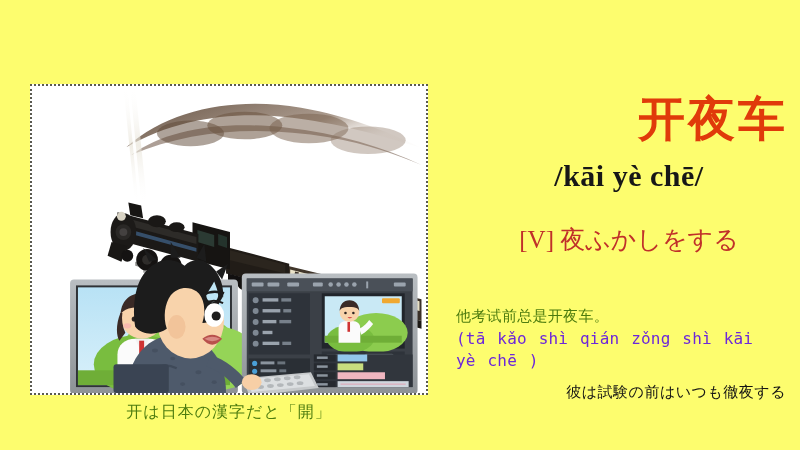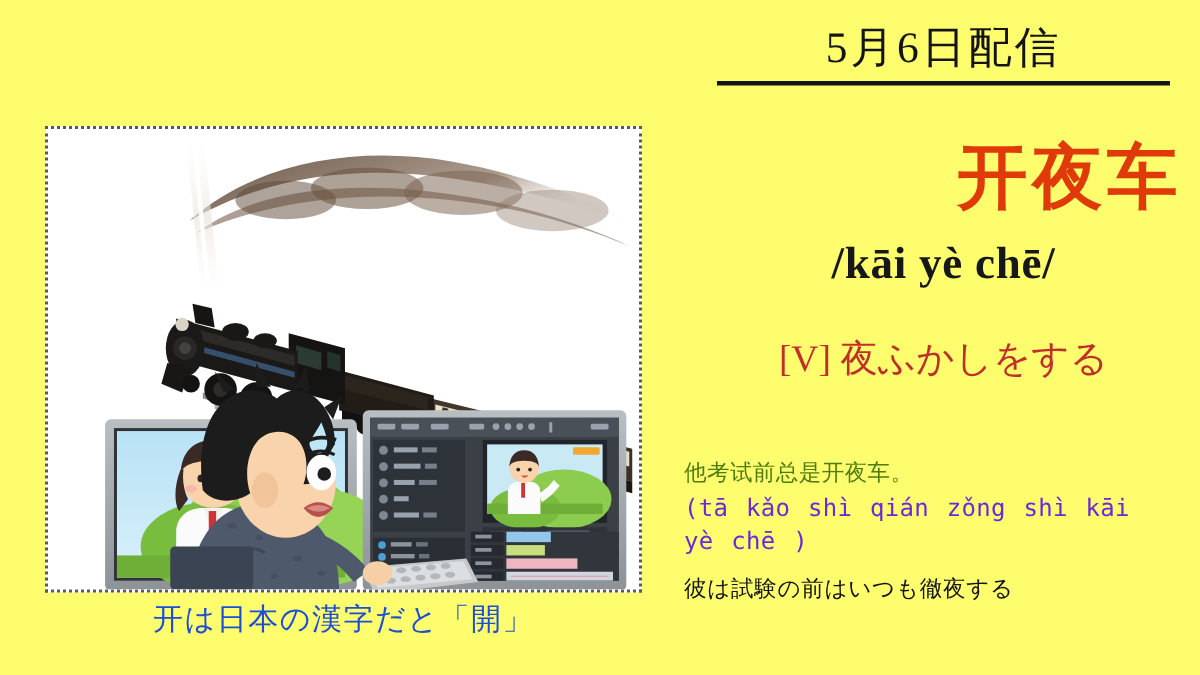--- a/index.html
+++ b/index.html
@@ -108,21 +108,21 @@
     color: #6d28d9;
     letter-spacing: 0.2px;
     margin-top: 3px;
     word-spacing: 2px;
   }
   #translation {
     position: absolute;
     left: 456px;
     top: 382px;
     width: 330px;
-    text-align: left;
+    text-align: right;
     font-family: "DejaVu Sans", sans-serif;
     font-size: 15px;
     line-height: 21px;
     color: #131313;
     letter-spacing: 0.5px;
     white-space: nowrap;
   }
 
   
   #illustration-panel {
@@ -142,36 +142,32 @@
     height: 100%;
   }
 
   #image-caption {
     position: absolute;
     left: 30px;
     top: 401px;
     width: 398px;
     text-align: center;
     font-family: "DejaVu Sans", sans-serif;
-    font-size: 20px;
+    font-size: 16px;
     line-height: 22px;
-    color: #1d4ed8;
+    color: #4d7c0f;
     letter-spacing: 1px;
     white-space: nowrap;
   }
 </style>
 </head>
 <body>
 
 <div id="slide">
 
-  <div id="date-header">
-    <div class="date-text">5月6日配信</div>
-    <div class="rule"></div>
-  </div>
 
   <div id="headword">开夜车</div>
 
   <div id="pinyin">/kāi yè chē/</div>
 
   <div id="definition">[V] 夜ふかしをする</div>
 
   <div id="example">
     <div class="cn">他考试前总是开夜车。</div>
     <div class="py">(tā kǎo shì qián zǒng shì kāi</div>

